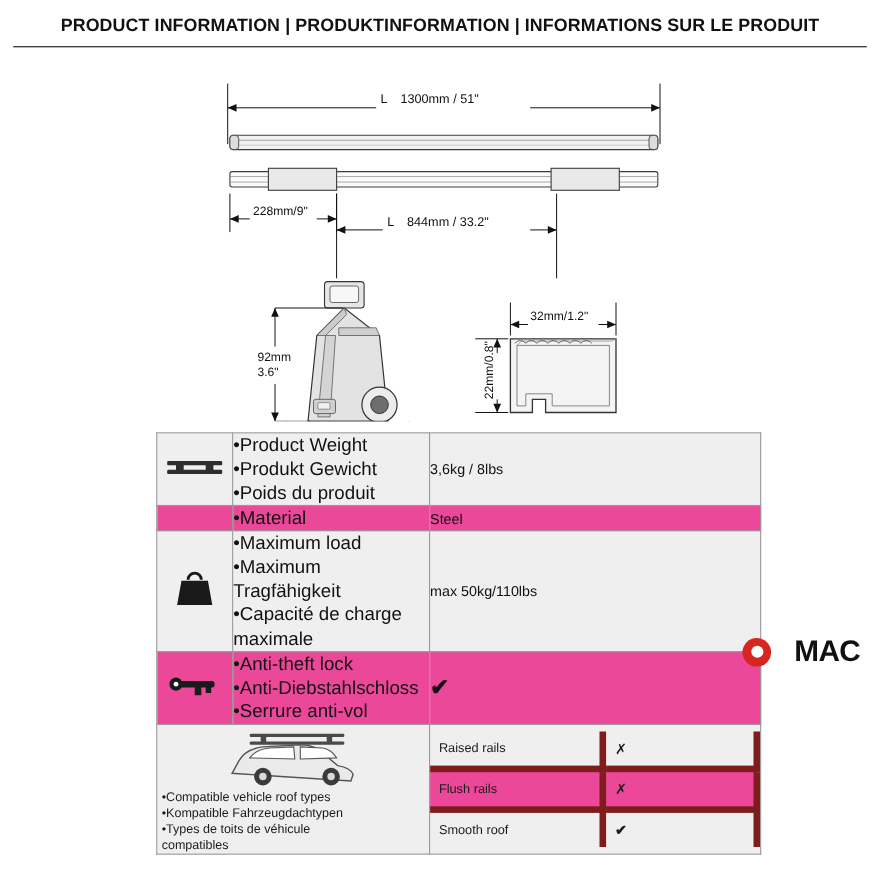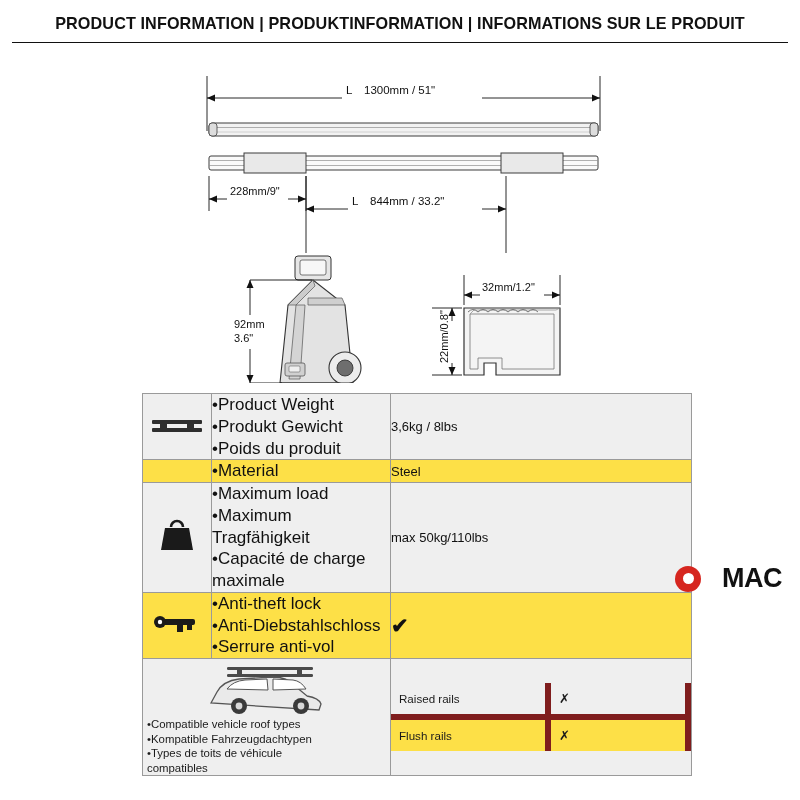--- a/index.html
+++ b/index.html
@@ -53,21 +53,21 @@
     border: 1px solid #9a9a9a;
     border-collapse: collapse;
     font-size: 11.6px;
   }
   .spec-table td {
     border: 1px solid #9a9a9a;
     padding: 0;
     vertical-align: middle;
   }
   .row-shaded { background: #efefef; }
-  .row-plain  { background: #fde047; }
+  .row-plain  { background: #ec4899; }
   .cell-icon {
     width: 68px;
     text-align: center;
     padding: 6px 2px;
   }
   .cell-label {
     width: 178px;
     padding: 6px 6px 6px 4px;
     line-height: 1.28;
     font-size: 17px;
@@ -105,21 +105,21 @@
   .compat-text {
     text-align: left;
     padding: 0 4px;
     line-height: 1.28;
     font-size: 11.4px;
   }
   
   .logo {
     position: absolute;
     right: 18px;
-    bottom: 14px;
+    bottom: 0;
     display: flex;
     align-items: center;
     gap: 21px;
   }
   .logo-mark {
     width: 26px; height: 26px;
     border-radius: 50%;
     background: #d6261f;
     display: flex; align-items: center; justify-content: center;
   }
@@ -356,20 +356,24 @@
           <table class="sub-table">
             <tbody>
               <tr class="row-shaded">
                 <td>Raised rails</td>
                 <td class="mark">✗</td>
               </tr>
               <tr class="row-plain">
                 <td>Flush rails</td>
                 <td class="mark">✗</td>
               </tr>
+              <tr class="row-shaded">
+                <td>Smooth roof</td>
+                <td class="mark mark-check">✔</td>
+              </tr>
             </tbody>
           </table>
         </td>
       </tr>
     </tbody>
   </table>
 
   <div class="logo">
     <div class="logo-mark">
       <div class="logo-mark-inner"></div>

